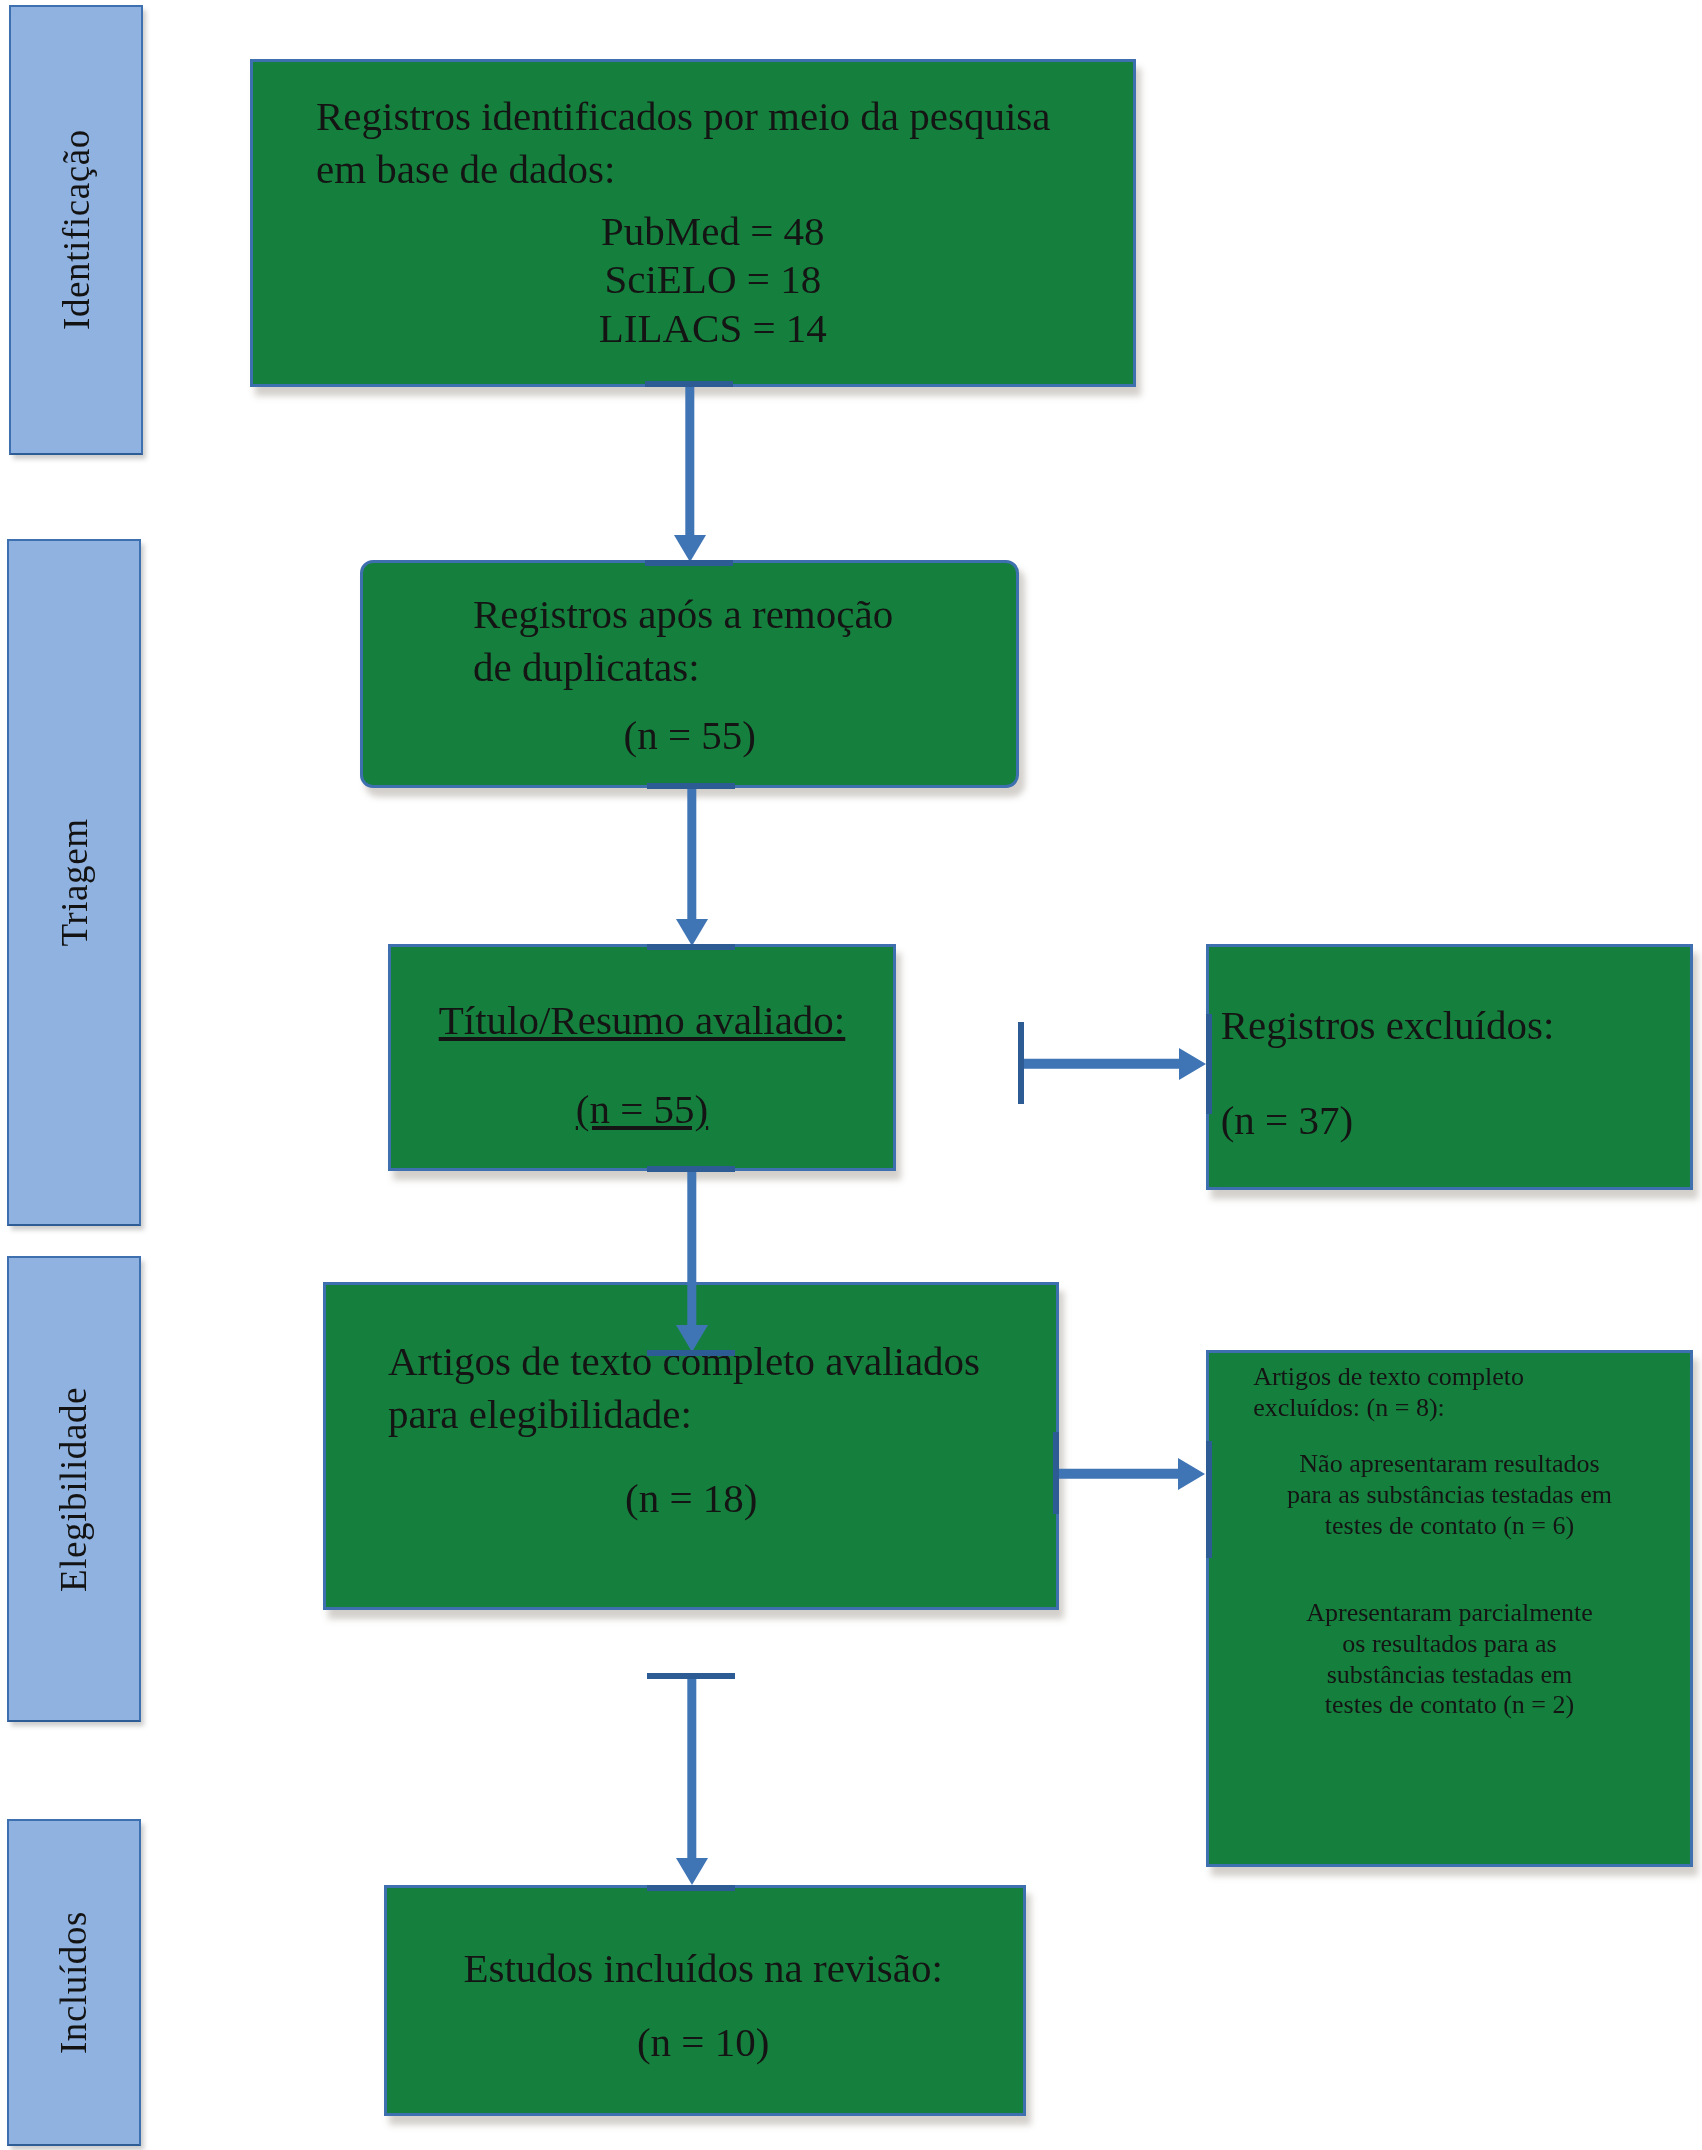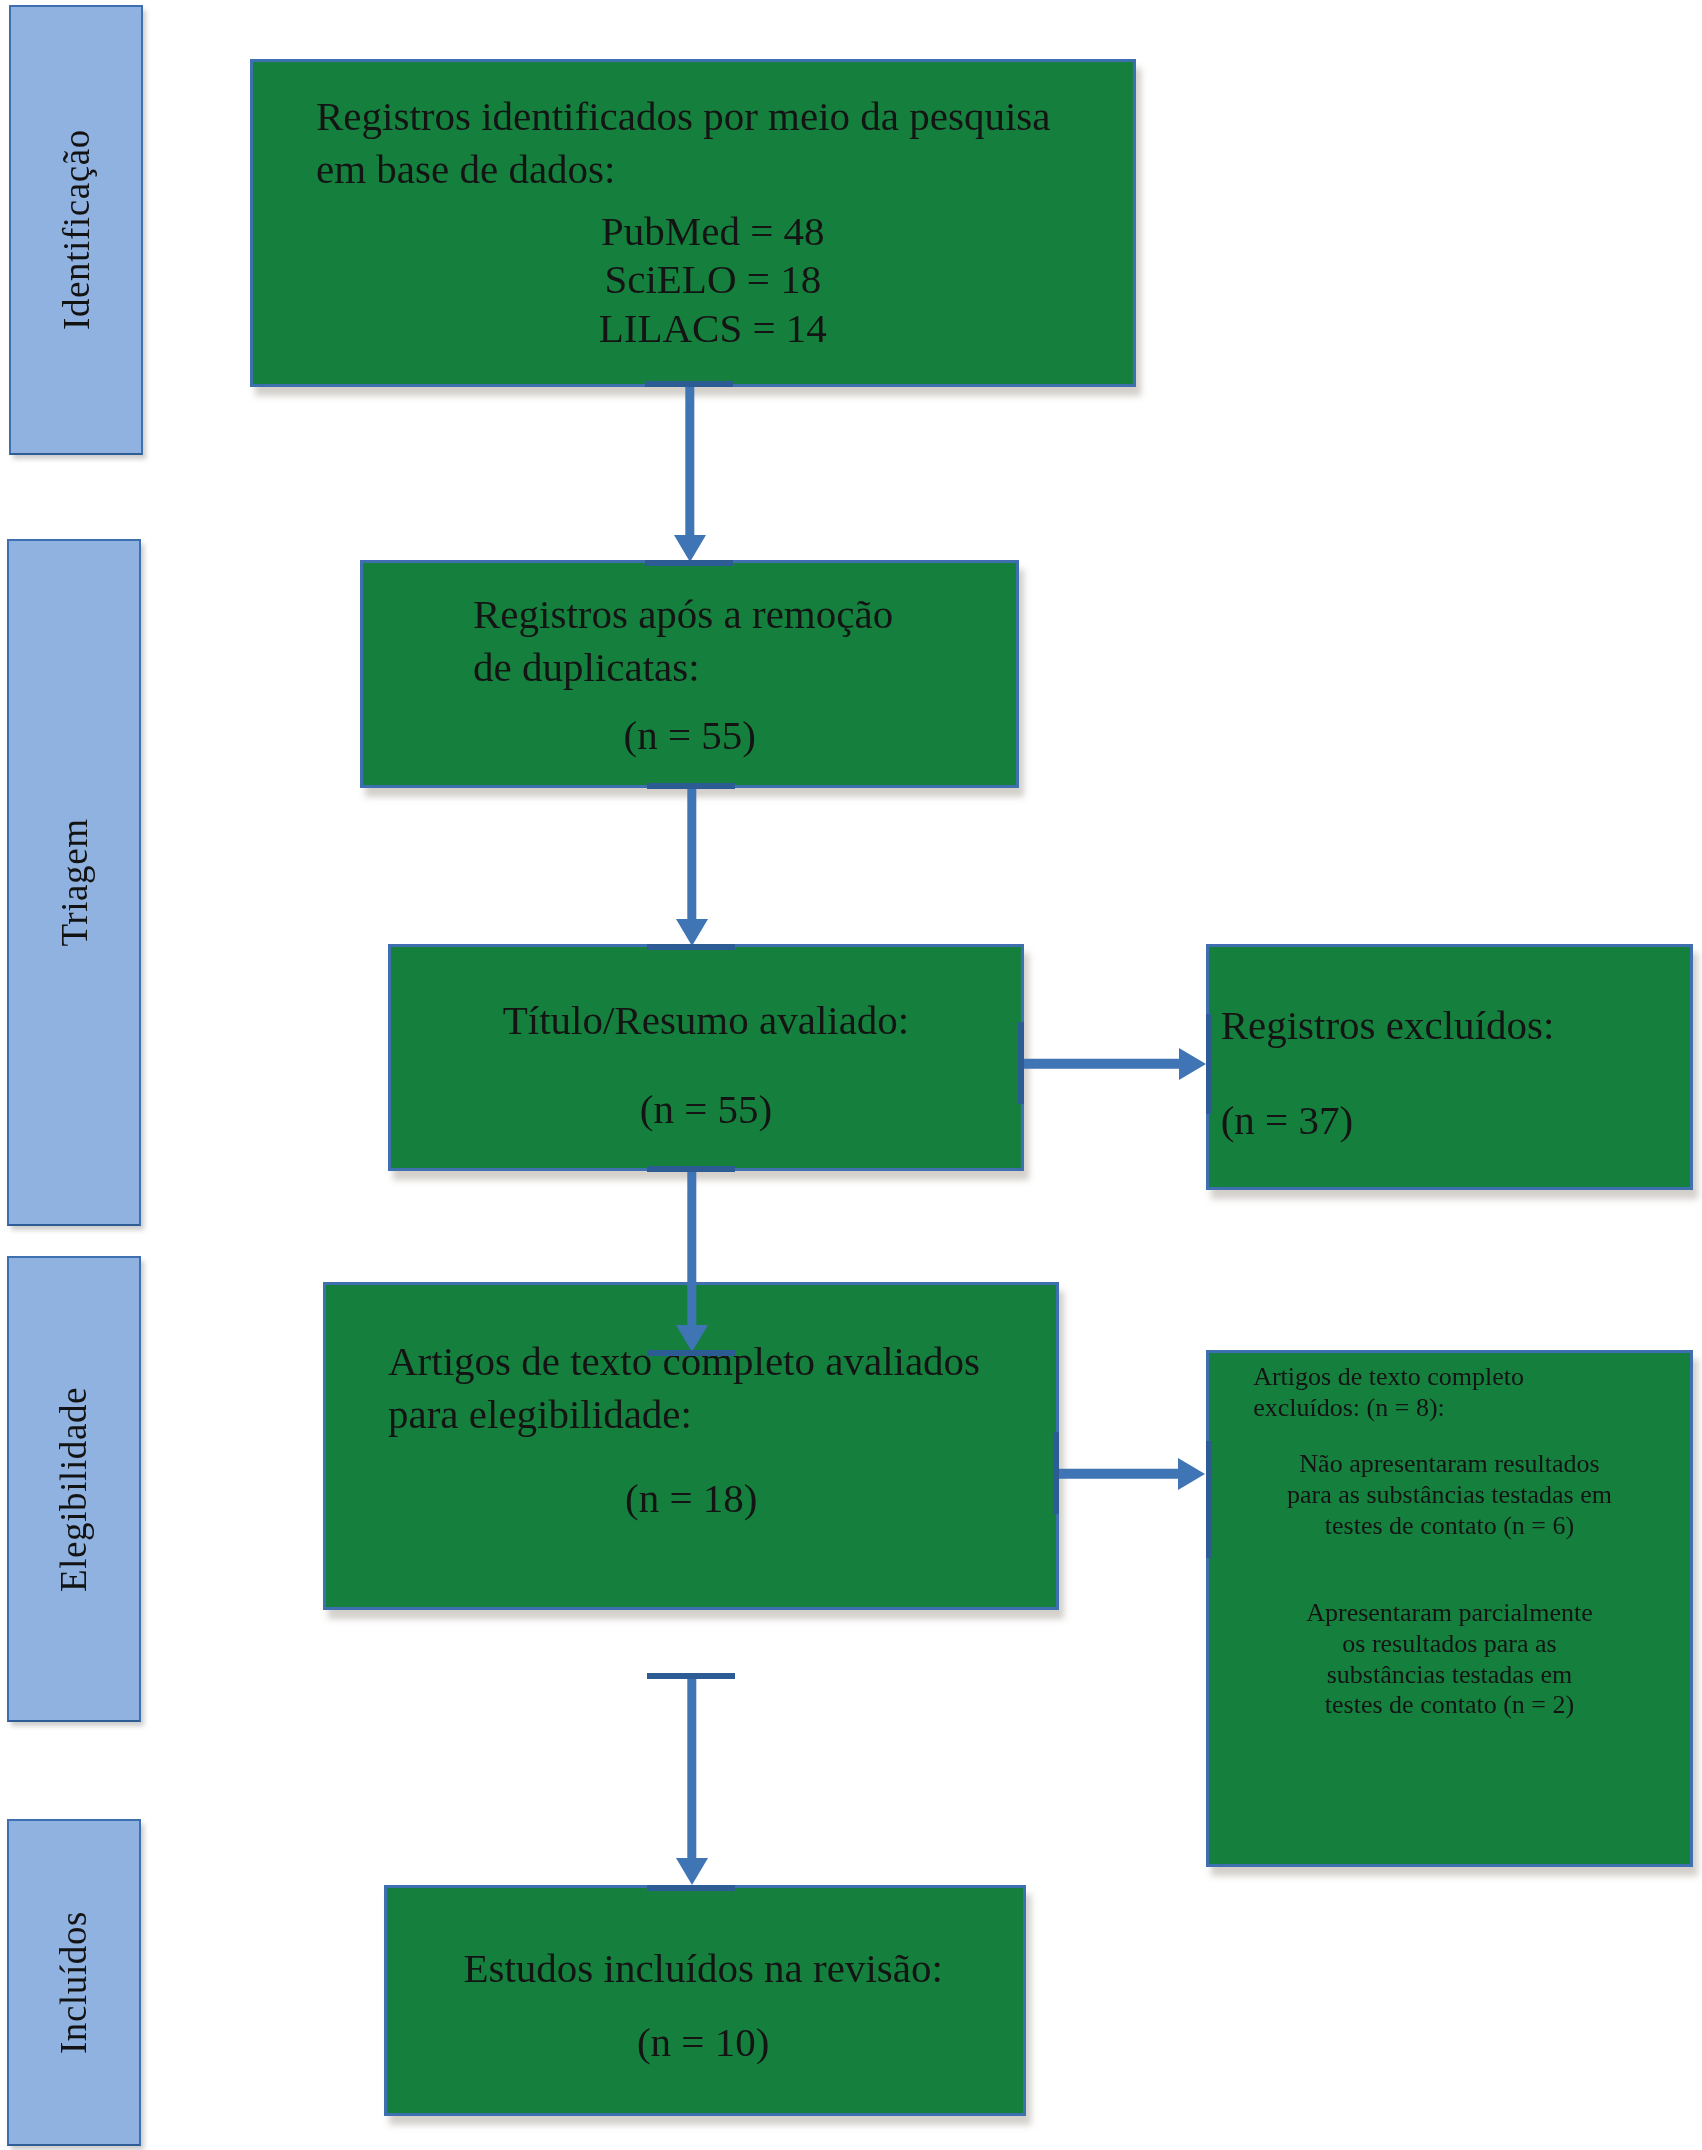--- a/index.html
+++ b/index.html
@@ -36,21 +36,21 @@
     box-shadow:5.3px 8.8px 6.4px rgba(130,120,108,.35);
     font-size:41px;
     line-height:1.30;
     box-sizing:border-box;
   }
   .node p{margin:0;}
   .node span{display:block;}
   
   .b1{padding:28px 23.4px 0 63px;}
   .b1 .counts{text-align:center;margin-top:10.5px;line-height:1.18;}
-  .b2{padding:24.6px 17.6px 0 110px;}
+  .b2{padding:24.6px 17.6px 0 110px;border-radius:13px;}
   .b2 .nline{text-align:center;margin-top:15.2px;margin-right:92px;}
   .b3{padding:47px 11.7px 0 11.7px;text-align:center;}
   .b3 .nline{margin-top:36px;}
   .ba{padding:52px 11.7px 0 11.7px;text-align:left;}
   .ba .nline{margin-top:42px;}
   .b4{padding:50px 17.6px 0 62px;}
   .b4 .nline{text-align:center;margin-top:30.5px;margin-right:44px;}
   .bb{padding:9.4px 15.2px 0 15.2px;font-size:26px;line-height:1.19;}
   .bb .ttl{padding-left:29px;}
   .bb .reason1{text-align:center;margin-top:24.6px;}
@@ -120,21 +120,21 @@
   </div>
 
   <div class="node b2" style="left:360px;top:560px;width:659px;height:228px;">
     <p>
       <span>Registros após a remoção</span>
       <span>de duplicatas:</span>
     </p>
     <p class="nline">(n = 55)</p>
   </div>
 
-  <div class="node b3" style="left:388px;top:944px;width:636px;height:227px;">
+  <div class="node b3" style="left:388px;top:944px;width:508px;height:227px;text-decoration:underline;">
     <p>Título/Resumo avaliado:</p>
     <p class="nline">(n = 55)</p>
   </div>
 
   <div class="node ba" style="left:1206px;top:944px;width:487px;height:246px;">
     <p>Registros excluídos:</p>
     <p class="nline">(n = 37)</p>
   </div>
 
   <div class="node b4" style="left:323px;top:1282px;width:736px;height:328px;">

